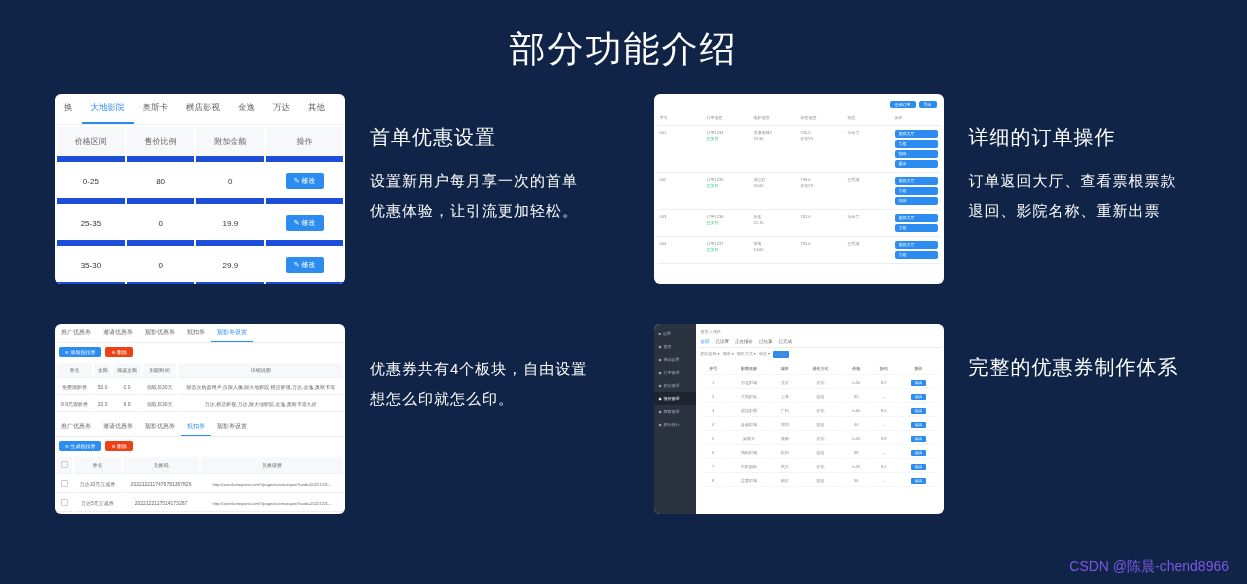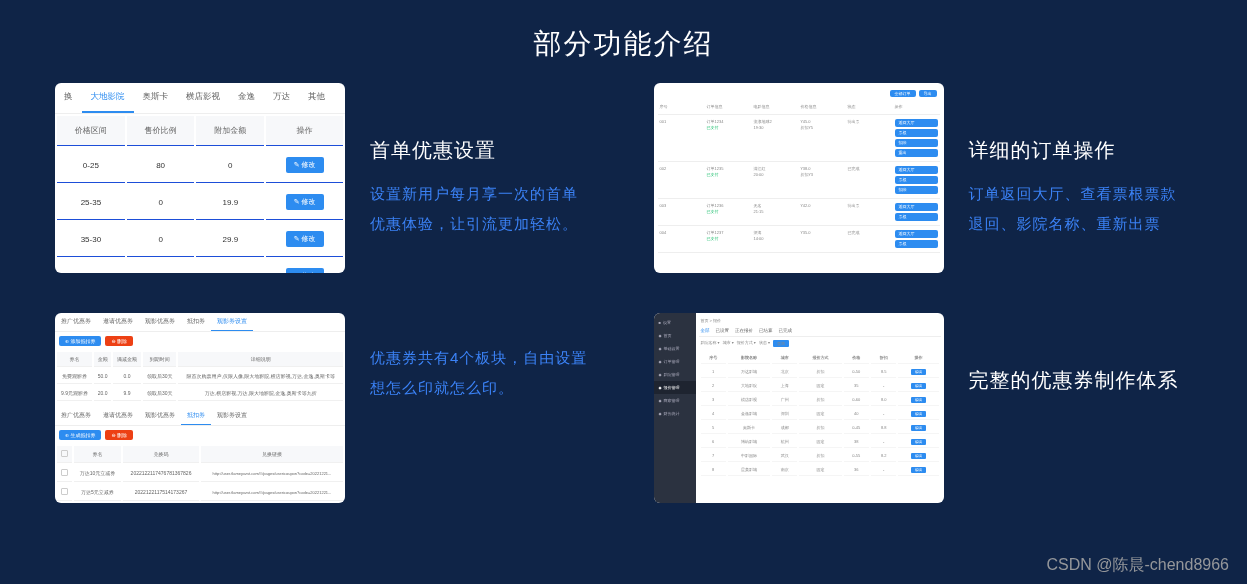--- a/index.html
+++ b/index.html
@@ -5,34 +5,34 @@
 * { margin: 0; padding: 0; box-sizing: border-box; }
 body {
   background: #0f2447;
   font-family: -apple-system, "PingFang SC", "Microsoft YaHei", sans-serif;
   width: 1247px;
   height: 584px;
   overflow: hidden;
   position: relative;
   color: #fff;
 }
-.title { text-align: center; font-size: 28px; font-weight: 500; padding: 25px 0 20px; letter-spacing: 2px; }
+.title { text-align: center; font-size: 36px; font-weight: 500; padding: 25px 0 20px; letter-spacing: 2px; }
 .grid { display: grid; grid-template-columns: 1fr 1fr; gap: 40px 60px; padding: 0 55px; }
 .feature { display: flex; gap: 25px; align-items: flex-start; }
 .card { background: #fff; border-radius: 6px; color: #333; font-size: 7px; overflow: hidden; flex: 0 0 290px; height: 190px; }
 .desc { flex: 1; padding-top: 30px; }
-.desc h3 { font-size: 20px; font-weight: 500; margin-bottom: 15px; letter-spacing: 1px; margin-top: 24px; }
-.desc p { font-size: 15px; line-height: 2; color: #3b82f6; letter-spacing: 1px; }
+.desc h3 { font-size: 20px; font-weight: 500; margin-bottom: 15px; letter-spacing: 1px; }
+.desc p { font-size: 15px; line-height: 2; color: #ffffff; letter-spacing: 1px; }
 
 
 .c1-tabs { display: flex; border-bottom: 1px solid #eee; font-size: 8.5px; }
 .c1-tabs span { padding: 8px 9px; color: #666; }
 .c1-tabs .active { color: #2d8cf0; border-bottom: 2px solid #2d8cf0; }
 .c1-table { width: 100%; }
-.c1-table th, .c1-table td { padding: 9px 6px; font-size: 8px; text-align: center; border-bottom: 1px solid #1d4ed8; }
+.c1-table th, .c1-table td { padding: 9px 6px; font-size: 8px; text-align: center; border-bottom: 6px solid #1d4ed8; }
 .c1-table th { background: #f7f8fa; color: #666; font-weight: 400; }
 .c1-btn { background: #2d8cf0; color: #fff; padding: 3px 8px; border-radius: 2px; display: inline-flex; align-items: center; gap: 2px; font-size: 7px; }
 
 
 .c2 { padding: 4px; font-size: 4px; height: 190px; }
 .c2-top { display: flex; justify-content: flex-end; gap: 3px; padding: 3px; }
 .c2-pill { background: #2d8cf0; color: #fff; padding: 1px 5px; border-radius: 2px; font-size: 4px; }
 .c2-row { display: flex; border-bottom: 1px solid #eee; padding: 3px 0; }
 .c2-cell { flex: 1; padding: 1px 2px; color: #888; line-height: 1.5; }
 .c2-green { color: #19be6b; }
@@ -62,21 +62,21 @@
 .c4-bc { font-size: 4px; color: #888; padding: 2px; }
 .c4-tabs { display: flex; gap: 6px; padding: 3px 2px; border-bottom: 1px solid #eee; }
 .c4-tabs span { color: #666; font-size: 4.5px; }
 .c4-tabs .active { color: #2d8cf0; }
 .c4-filter { display: flex; gap: 3px; padding: 3px 2px; flex-wrap: wrap; }
 .c4-filter span { color: #888; font-size: 4px; }
 .c4-table { width: 100%; }
 .c4-table th, .c4-table td { padding: 3px 2px; text-align: center; font-size: 4px; color: #888; border-bottom: 1px solid #f5f5f5; }
 .c4-sbtn { background: #2d8cf0; color: #fff; padding: 1px 4px; border-radius: 1px; font-size: 3.5px; }
 
-.watermark { position: absolute; bottom: 8px; right: 18px; font-size: 16px; color: #a3a3a3; opacity: .9; }
+.watermark { position: absolute; bottom: 8px; right: 18px; font-size: 14px; color: #8b5cf6; opacity: .9; }
 .chk { display: inline-block; width: 7px; height: 7px; border: 1px solid #ccc; border-radius: 1px; }
 </style>
 </head>
 <body>
 
 <h1 class="title">部分功能介绍</h1>
 
 <div class="grid">
 
   <div class="feature">

